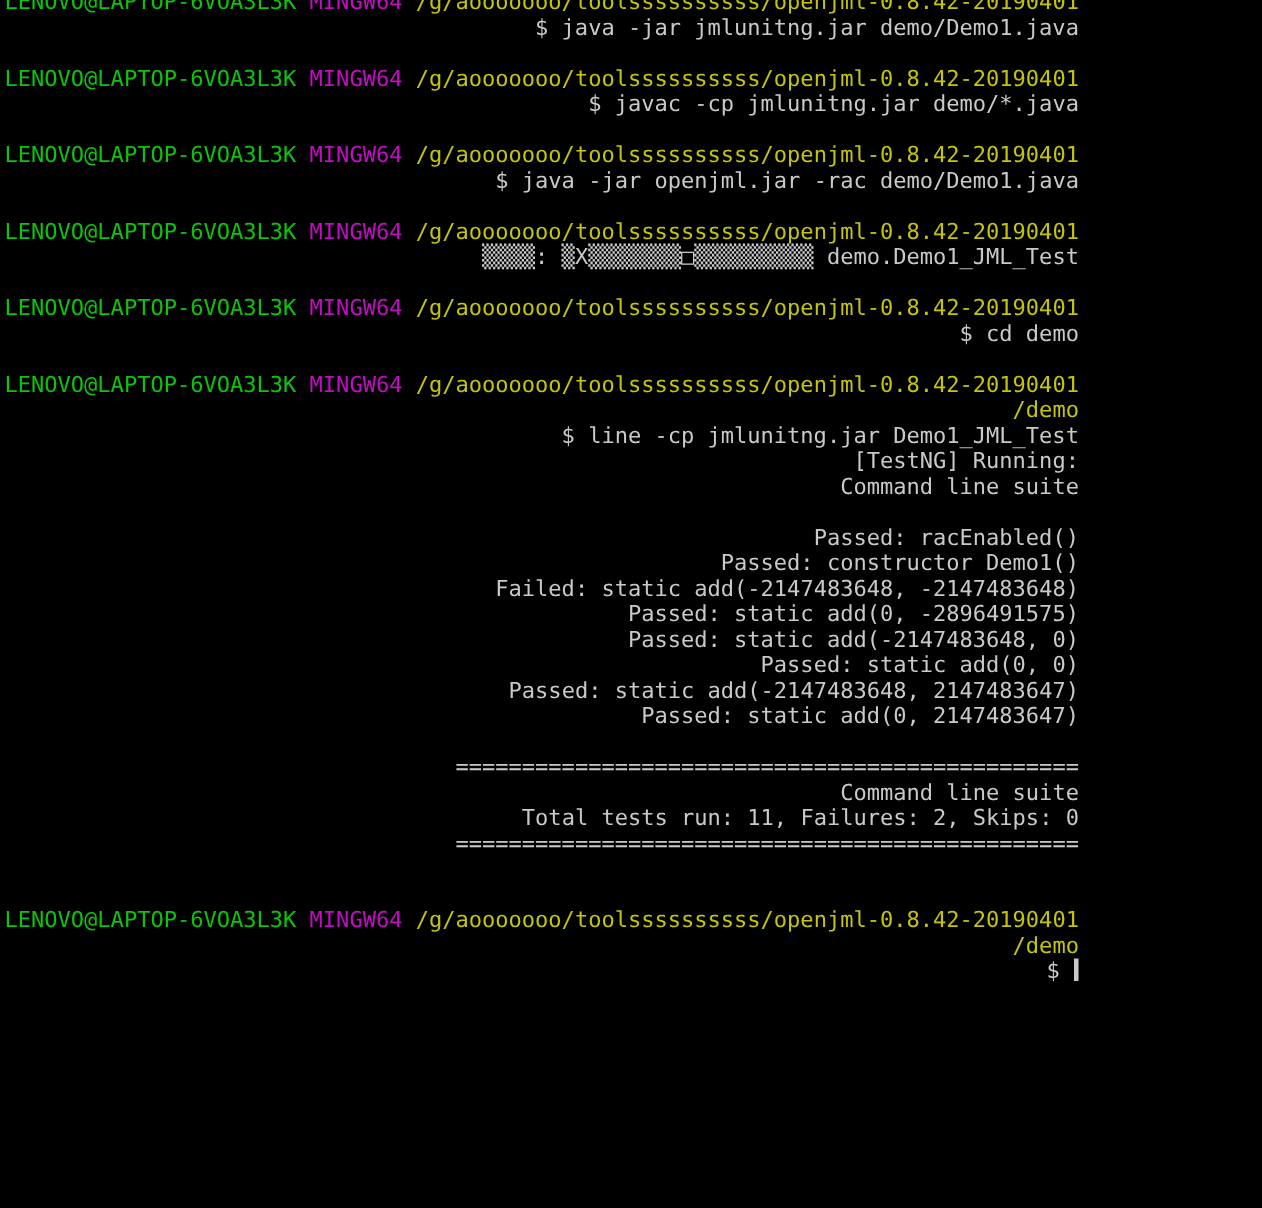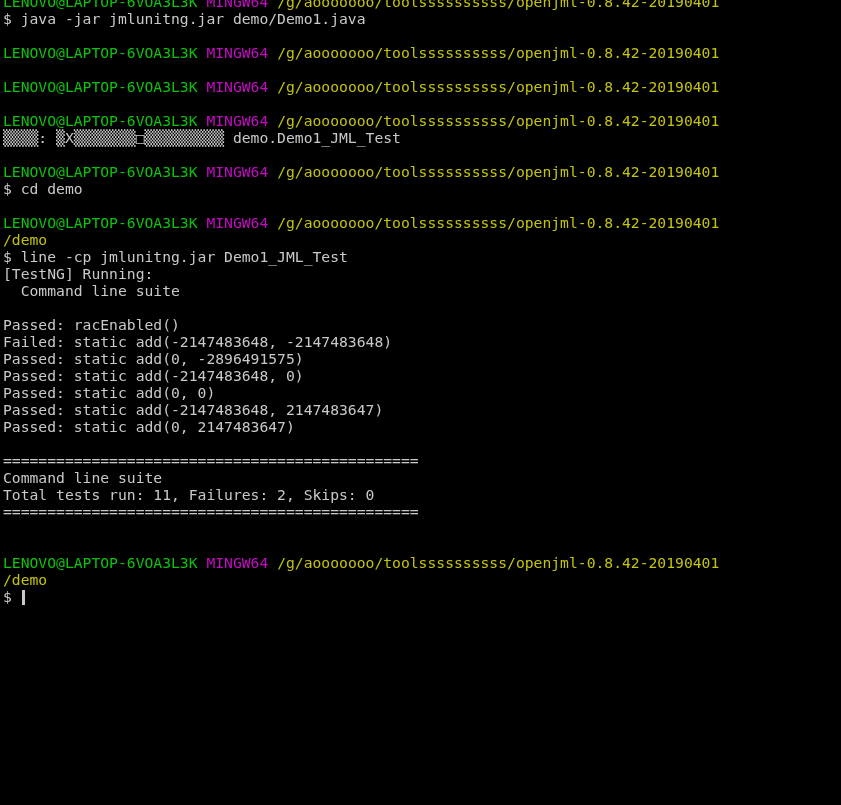--- a/index.html
+++ b/index.html
@@ -13,20 +13,21 @@
   .terminal {
     position: absolute;
     left: 0;
     top: 0;
     width: 841px;
     height: 805px;
     background: #000000;
     font-family: "DejaVu Sans Mono", "Liberation Mono", monospace;
     font-size: 14.7px;
     overflow: hidden;
+    text-align: right;
   }
   .terminal-output {
     position: absolute;
     left: 3px;
     top: -7px; 
   }
   .line {
     height: 17px;
     line-height: 17px;
     white-space: pre;
@@ -49,36 +50,39 @@
 </style>
 </head>
 <body>
 
 <div class="terminal">
   <div class="terminal-output">
       <div class="line"><span class="green">LENOVO@LAPTOP-6VOA3L3K </span><span class="magenta">MINGW64 </span><span class="yellow">/g/aooooooo/toolssssssssss/openjml-0.8.42-20190401</span></div>
       <div class="line"><span class="fg">$ java -jar jmlunitng.jar demo/Demo1.java</span></div>
       <div class="line">&nbsp;</div>
       <div class="line"><span class="green">LENOVO@LAPTOP-6VOA3L3K </span><span class="magenta">MINGW64 </span><span class="yellow">/g/aooooooo/toolssssssssss/openjml-0.8.42-20190401</span></div>
+      <div class="line"><span class="fg">$ javac -cp jmlunitng.jar demo/*.java</span></div>
       <div class="line">&nbsp;</div>
       <div class="line"><span class="green">LENOVO@LAPTOP-6VOA3L3K </span><span class="magenta">MINGW64 </span><span class="yellow">/g/aooooooo/toolssssssssss/openjml-0.8.42-20190401</span></div>
+      <div class="line"><span class="fg">$ java -jar openjml.jar -rac demo/Demo1.java</span></div>
       <div class="line">&nbsp;</div>
       <div class="line"><span class="green">LENOVO@LAPTOP-6VOA3L3K </span><span class="magenta">MINGW64 </span><span class="yellow">/g/aooooooo/toolssssssssss/openjml-0.8.42-20190401</span></div>
       <div class="line"><span class="fg">▒▒▒▒: ▒X▒▒▒▒▒▒▒□▒▒▒▒▒▒▒▒▒ demo.Demo1_JML_Test</span></div>
       <div class="line">&nbsp;</div>
       <div class="line"><span class="green">LENOVO@LAPTOP-6VOA3L3K </span><span class="magenta">MINGW64 </span><span class="yellow">/g/aooooooo/toolssssssssss/openjml-0.8.42-20190401</span></div>
       <div class="line"><span class="fg">$ cd demo</span></div>
       <div class="line">&nbsp;</div>
       <div class="line"><span class="green">LENOVO@LAPTOP-6VOA3L3K </span><span class="magenta">MINGW64 </span><span class="yellow">/g/aooooooo/toolssssssssss/openjml-0.8.42-20190401</span></div>
       <div class="line"><span class="yellow">/demo</span></div>
       <div class="line"><span class="fg">$ line -cp jmlunitng.jar Demo1_JML_Test</span></div>
       <div class="line"><span class="fg">[TestNG] Running:</span></div>
       <div class="line"><span class="fg">  Command line suite</span></div>
       <div class="line">&nbsp;</div>
       <div class="line"><span class="fg">Passed: racEnabled()</span></div>
+      <div class="line"><span class="fg">Passed: constructor Demo1()</span></div>
       <div class="line"><span class="fg">Failed: static add(-2147483648, -2147483648)</span></div>
       <div class="line"><span class="fg">Passed: static add(0, -2896491575)</span></div>
       <div class="line"><span class="fg">Passed: static add(-2147483648, 0)</span></div>
       <div class="line"><span class="fg">Passed: static add(0, 0)</span></div>
       <div class="line"><span class="fg">Passed: static add(-2147483648, 2147483647)</span></div>
       <div class="line"><span class="fg">Passed: static add(0, 2147483647)</span></div>
       <div class="line">&nbsp;</div>
       <div class="line"><span class="fg">===============================================</span></div>
       <div class="line"><span class="fg">Command line suite</span></div>
       <div class="line"><span class="fg">Total tests run: 11, Failures: 2, Skips: 0</span></div>

